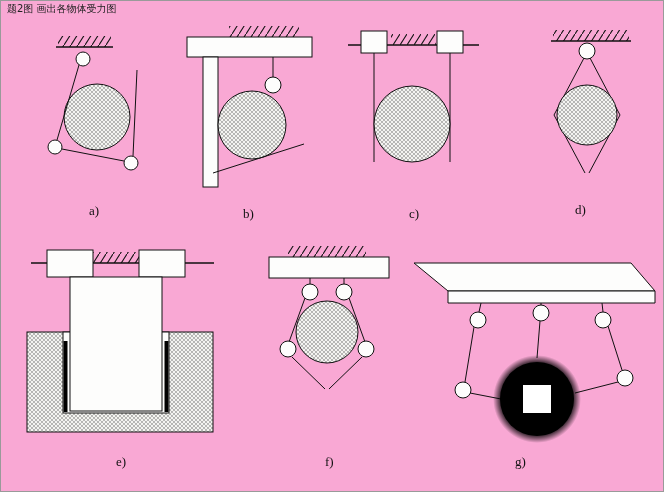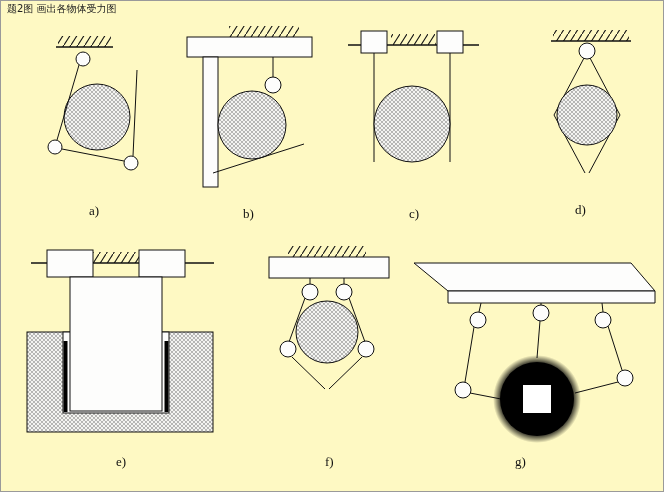--- a/index.html
+++ b/index.html
@@ -1,18 +1,18 @@
 <!DOCTYPE html>
 <html><head>
 <meta charset="utf-8">
 <style>
   html,body{margin:0;padding:0;background:#e9e9e9;}
   .page{
     position:relative;width:664px;height:492px;margin:0;
-    background:#fef9c3;border:1px solid #9a9a9a;box-sizing:border-box;
+    background:#f9a8d4;border:1px solid #9a9a9a;box-sizing:border-box;
     font-family:"Liberation Serif",serif;overflow:hidden;
   }
   svg{position:absolute;left:0;top:0;display:block;}
   .ink{stroke:#111;fill:none;}
   .lbl{font-size:13px;fill:#111;font-family:"Liberation Serif",serif;}
   .cap{font-size:10px;fill:#222;font-family:"DejaVu Sans",sans-serif;}
 </style>
 </head>
 <body>
 

